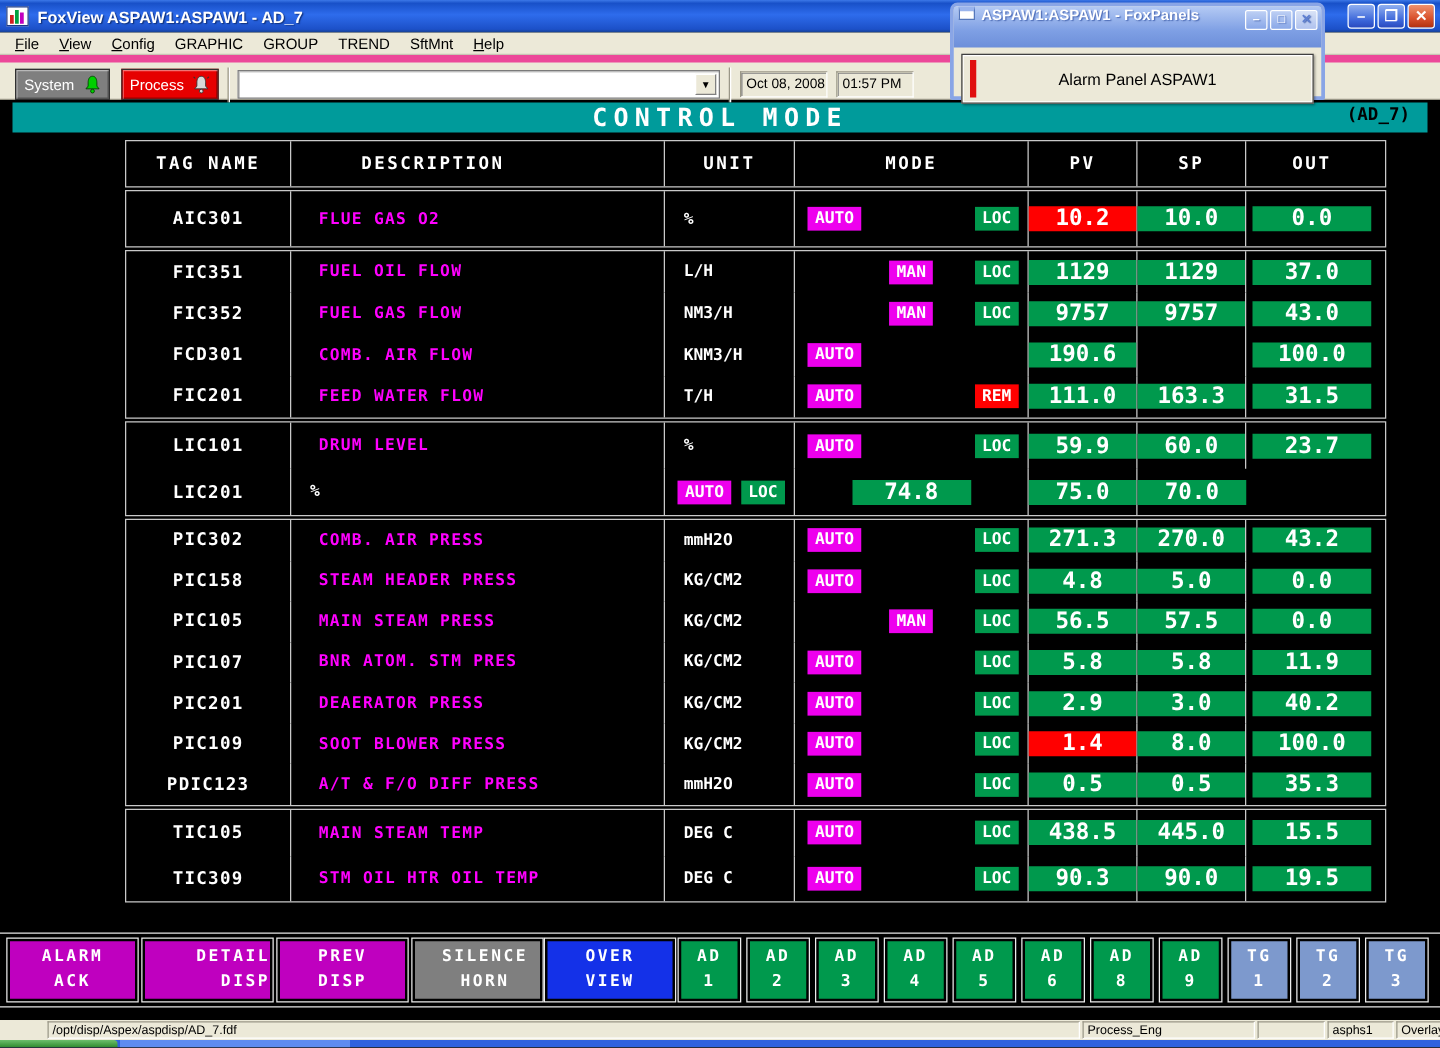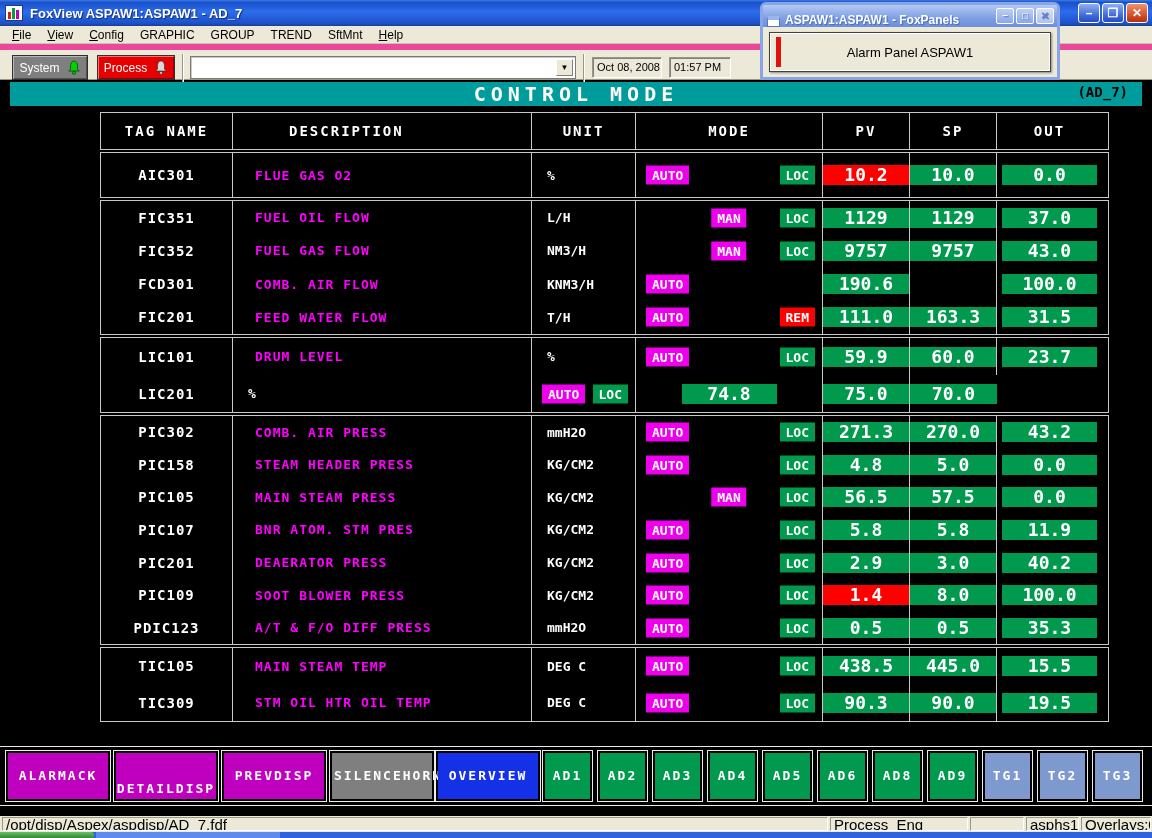--- a/index.html
+++ b/index.html
@@ -68,22 +68,22 @@
   .tb-date { left:592px; width:70px; }
   .tb-time { left:669px; width:62px; }
   .bell { width:14px; height:16px; flex:0 0 auto; }
 
   
   .foxpanels {
     position:absolute; left:760px; top:2px; width:300px; height:78px;
     border:3px solid #89A5E6; border-radius:6px 6px 2px 2px; background:#ECE9D8; z-index:50;
   }
   .fp-titlebar {
-    height:22px; background:linear-gradient(180deg,#B4CAF4,#7E9FE4 60%,#6D8FDA);
-    border-radius:3px 3px 0 0; display:flex; align-items:flex-end; color:#fff;
+    height:33px; background:linear-gradient(180deg,#B4CAF4,#7E9FE4 60%,#6D8FDA);
+    border-radius:3px 3px 0 0; display:flex; align-items:flex-start; color:#fff;
     font-weight:bold; font-size:12px; text-shadow:1px 1px 1px #4a69b4;
   }
   .fp-icon { width:13px; height:11px; background:#fff; border:1px solid #5577bb; margin:0 5px 0 4px; border-top:4px solid #9ab4ec; }
   .fp-btns { position:absolute; right:3px; top:3px; display:flex; gap:2px; }
   .fp-btn {
     width:18px; height:16px; border:1px solid #fff; border-radius:2px;
     background:linear-gradient(180deg,#BDCFF4,#8AA8E8); color:#fff;
     font-size:10px; font-weight:bold; text-align:center; line-height:14px;
   }
   .fp-btn.close { color:#5f7fd0; background:linear-gradient(180deg,#D8E2F6,#B0C2EE); }
@@ -142,32 +142,32 @@
     width:95px; text-align:center; color:#fff; font-family:"DejaVu Sans Mono", monospace;
     font-weight:bold; font-size:18px; padding:1px 0; line-height:18px;
   }
 
   
   .bottombar { position:absolute; left:0; top:746px; width:1152px; height:60px;
     border-top:1px solid #e8e8e8; border-bottom:1px solid #e8e8e8; background:#000; }
   .navbtn {
     position:absolute; top:6px; height:46px; color:#fff;
     font-family:"DejaVu Sans Mono", monospace; font-weight:bold; font-size:13px; letter-spacing:2px;
-    display:flex; align-items:center; justify-content:center; line-height:1.55;
+    display:flex; flex-direction:column; align-items:center; justify-content:center; line-height:1.55;
     outline:1px solid #ececec; outline-offset:2px; cursor:default; text-align:center;
   }
   .w-big { width:100px; }
   .w-sm { width:45px; }
 
   
   .statusbar { position:absolute; left:0; top:816px; width:1152px; height:16px; background:#ECE9D8; }
   .st-cell {
-    position:absolute; top:1px; height:14px; font-size:15px; color:#000; line-height:13px;
+    position:absolute; top:1px; height:14px; font-size:10px; color:#000; line-height:13px;
     padding-left:3px; border:1px solid #9a9787; border-right-color:#fff; border-bottom-color:#fff;
-    overflow:hidden; white-space:nowrap;
+    overflow:hidden; white-space:nowrap;margin-left:36px;
   }
 
   
   .taskbar { position:absolute; left:0; top:832px; width:1152px; height:6px; background:#2F62DE; }
   .tb-start { position:absolute; left:0; top:0; width:94px; height:6px;
     background:linear-gradient(180deg,#6CBF6C,#2E8A2E); border-radius:0 3px 0 0; }
   .tb-win { position:absolute; left:96px; top:0; width:184px; height:6px; background:#5E8BF0; }
 </style>
 </head>
 <body>

